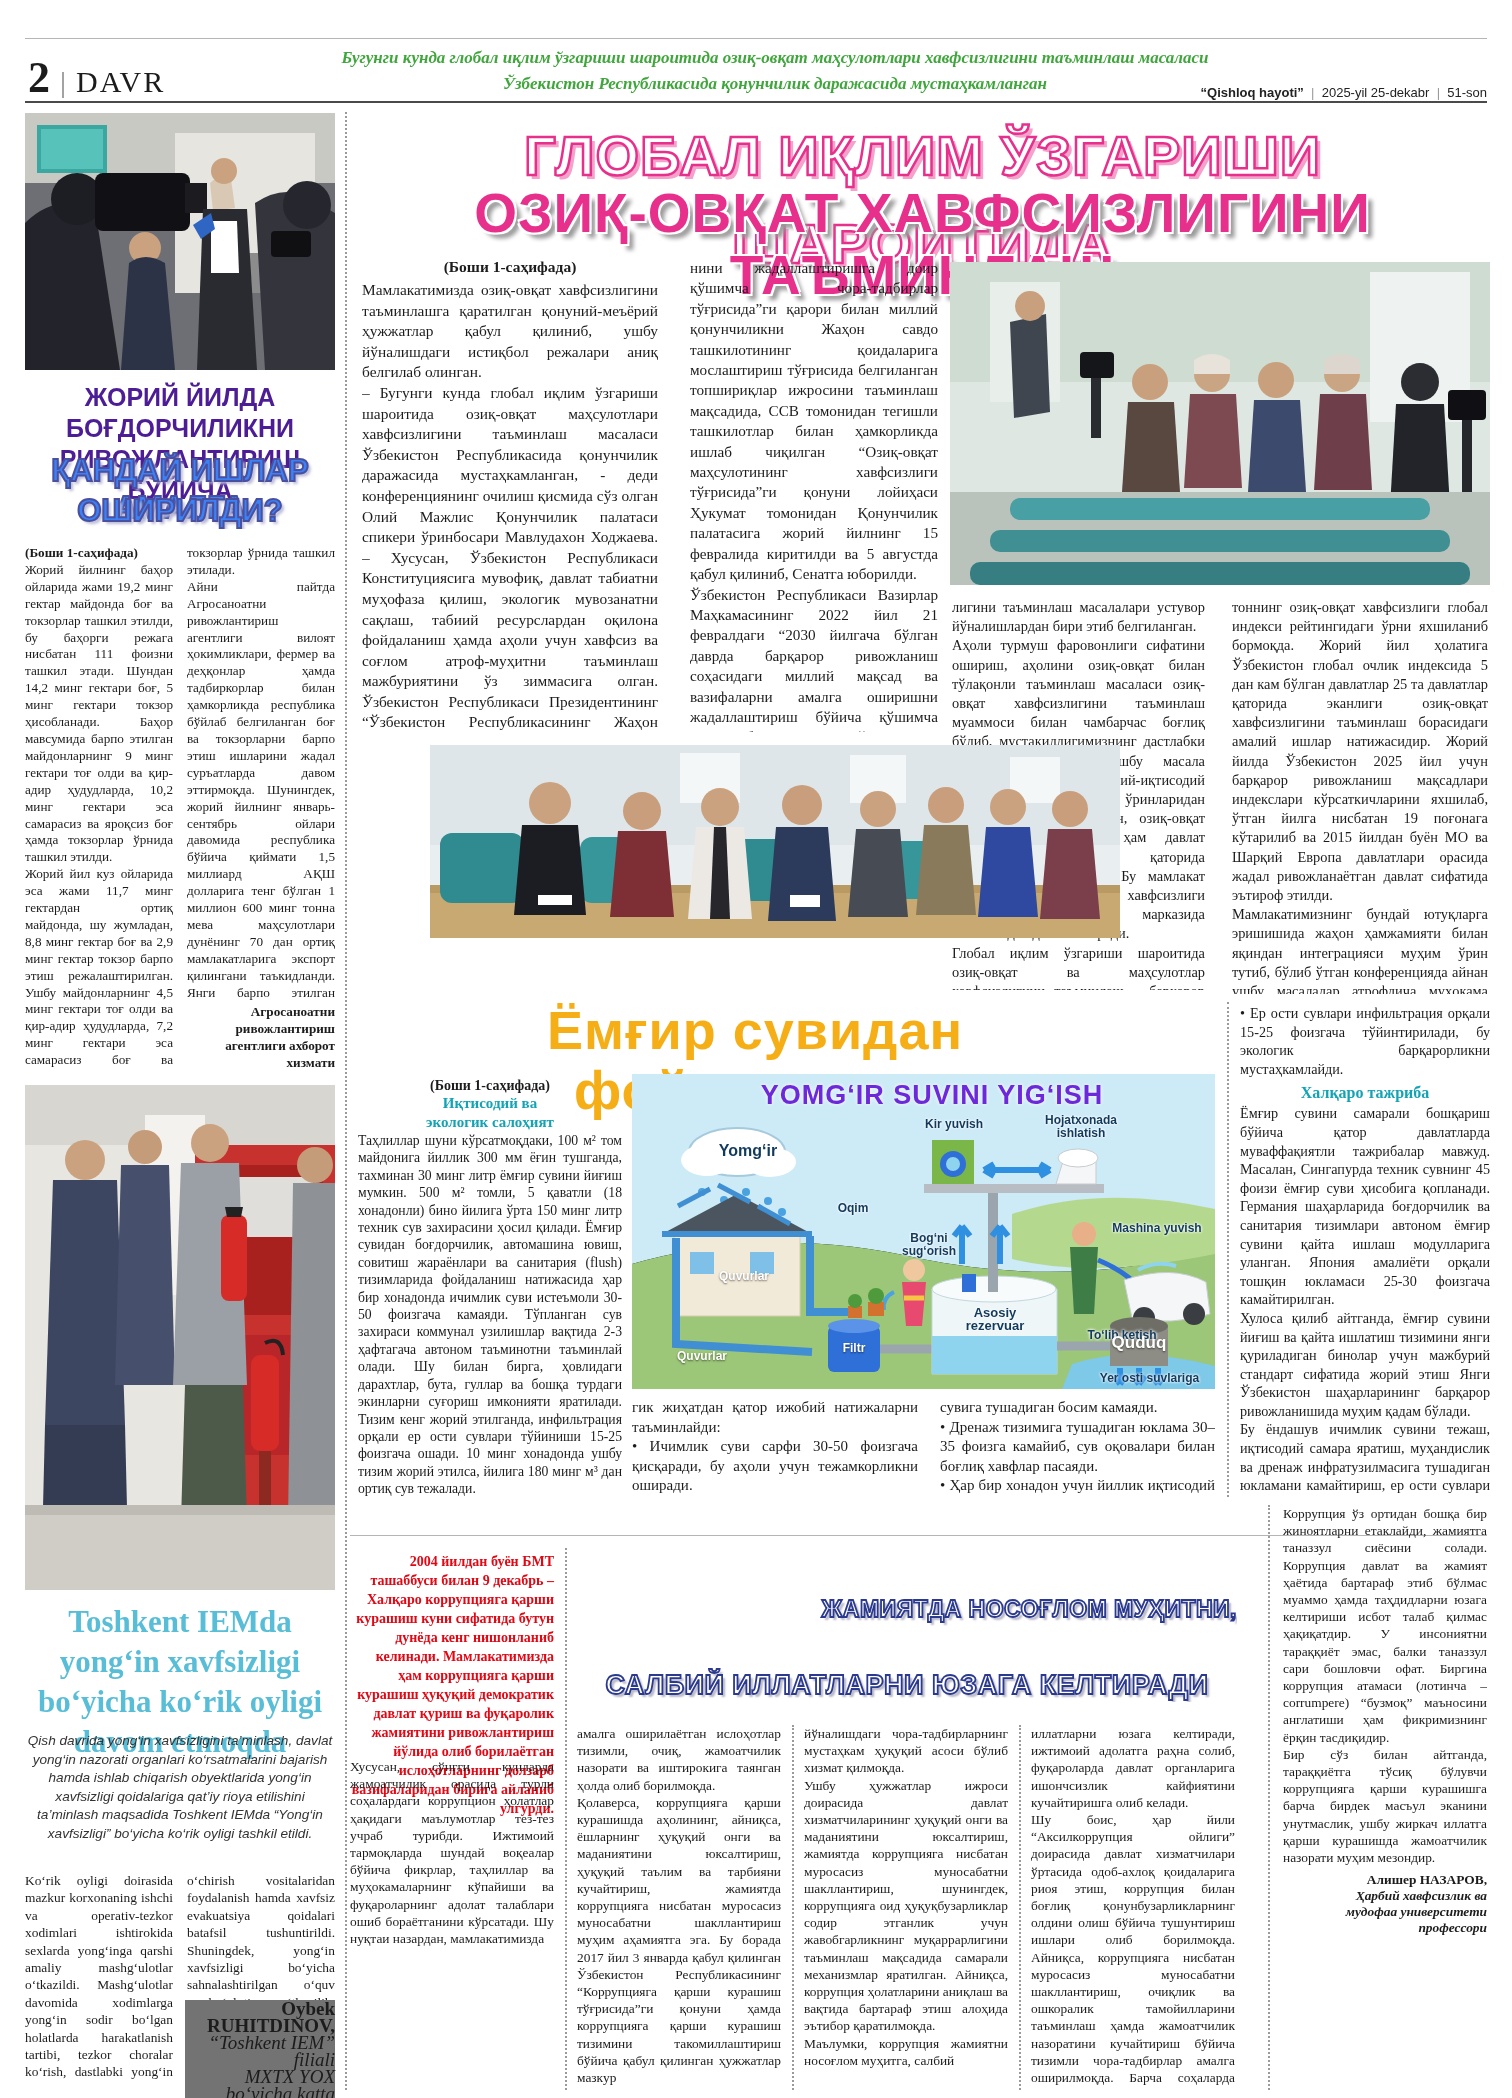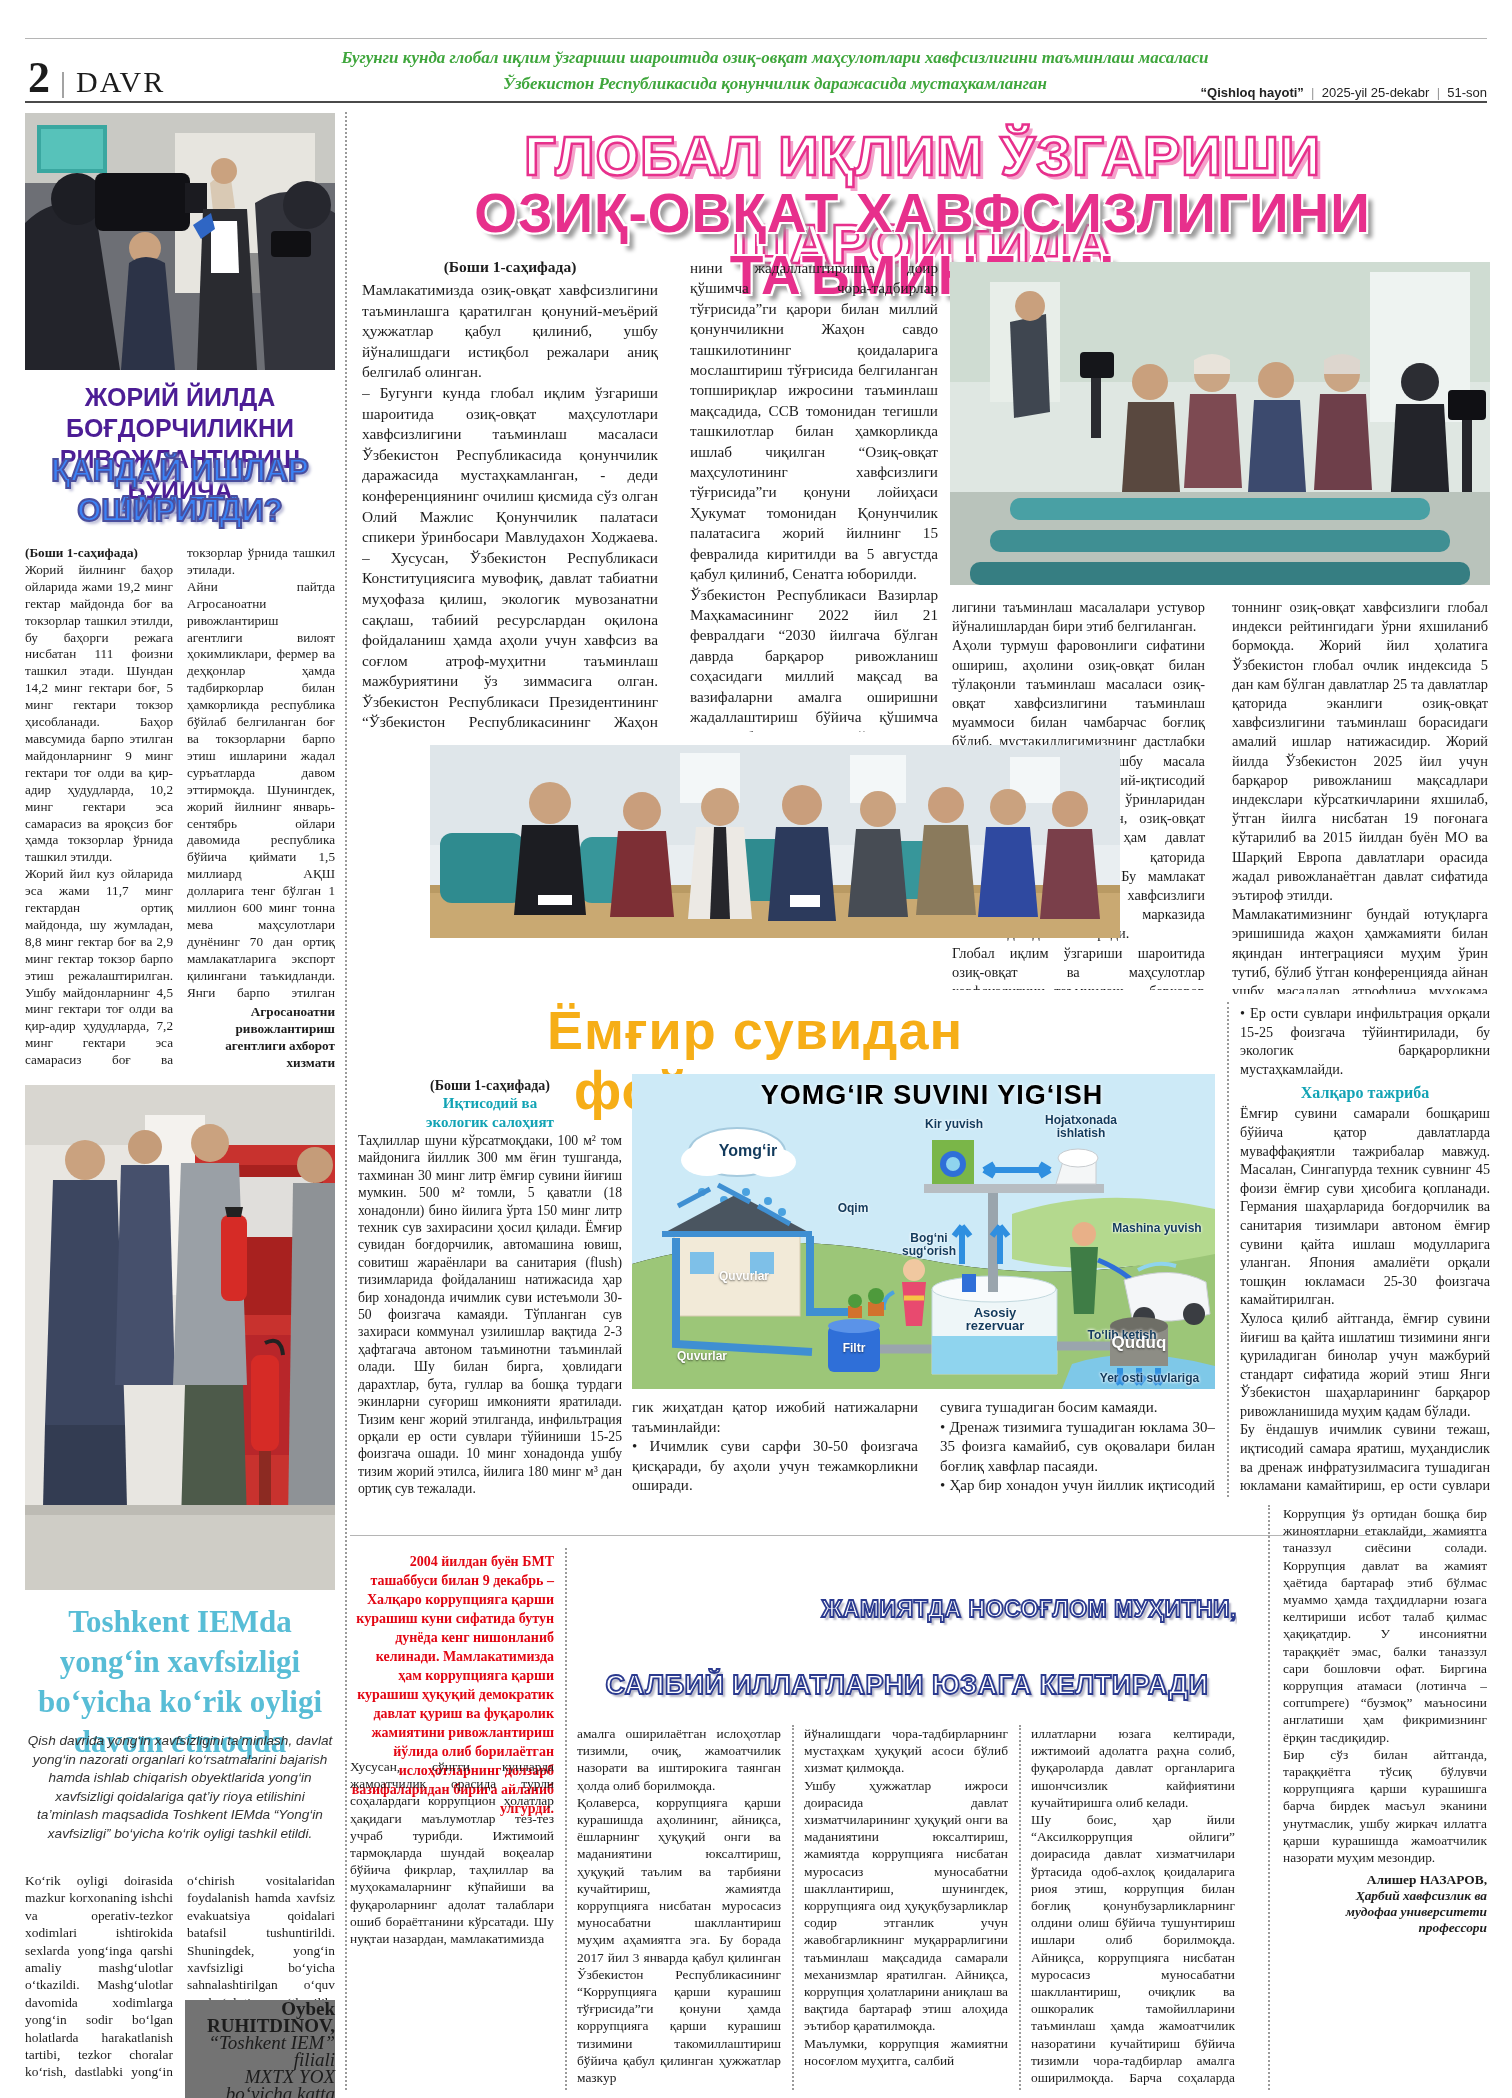--- a/index.html
+++ b/index.html
@@ -32,21 +32,21 @@
   .cont{font-weight:bold;text-align:center;}
   .byline{font-weight:bold;text-align:right;}
   .byline .it{font-style:italic;font-weight:bold;}
   .red-lead{color:#e30613;font-weight:bold;font-size:14px;line-height:19px;text-align:right;white-space:pre-line;}
   .firstbold::first-line{font-weight:bold;}
   .credit{font-weight:bold;text-align:right;background:#fff;}
   .info-label{position:absolute;font-family:"Liberation Sans",sans-serif;font-weight:bold;
      color:#123a5c;text-shadow:0 0 3px #fff,0 0 3px #fff;font-size:12px;line-height:13px;text-align:center;}
   .info-label.white{color:#fff;text-shadow:0 1px 2px rgba(0,0,0,.55);}
   .info-title{position:absolute;font-family:"Liberation Sans",sans-serif;font-weight:bold;
-     color:#000000;font-size:27px;letter-spacing:1px;text-align:center;text-shadow:0 0 4px #fff;}
+     color:#6d28d9;font-size:27px;letter-spacing:1px;text-align:center;text-shadow:0 0 4px #fff;}
   figure{margin:0;}
 </style>
 </head>
 <body>
 
 <div id="page">
 
   <div class="abs rule" style="left:25px;top:38px;width:1462px;height:1px;"></div>
   <div class="abs" style="left:28px;top:52px;display:flex;align-items:baseline;gap:10px;">
     <span class="pagenum">2</span>

